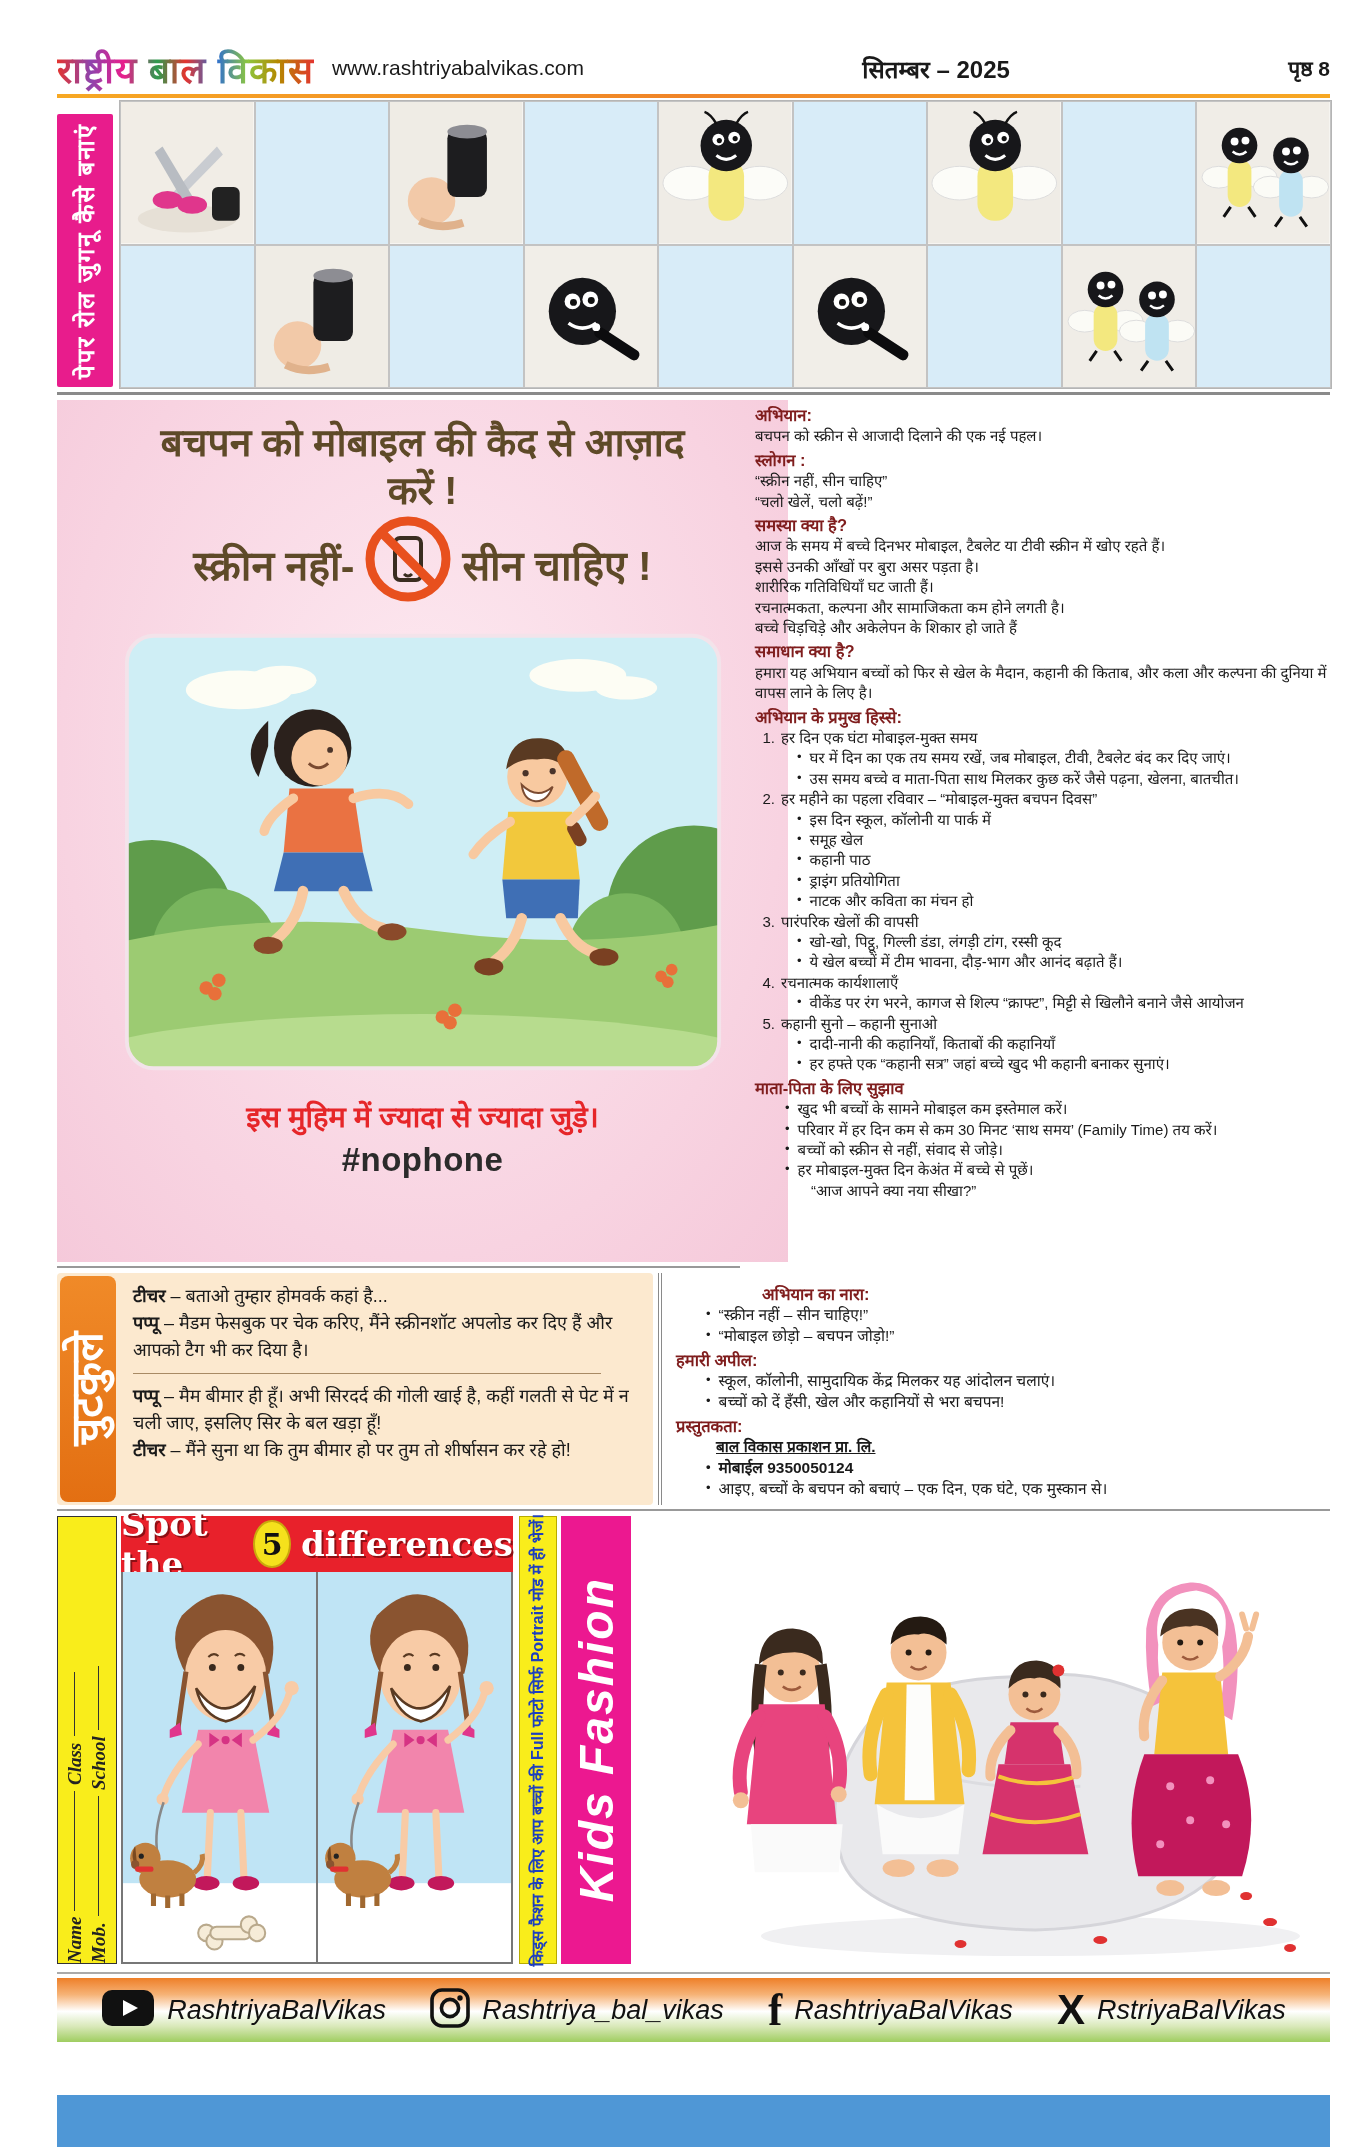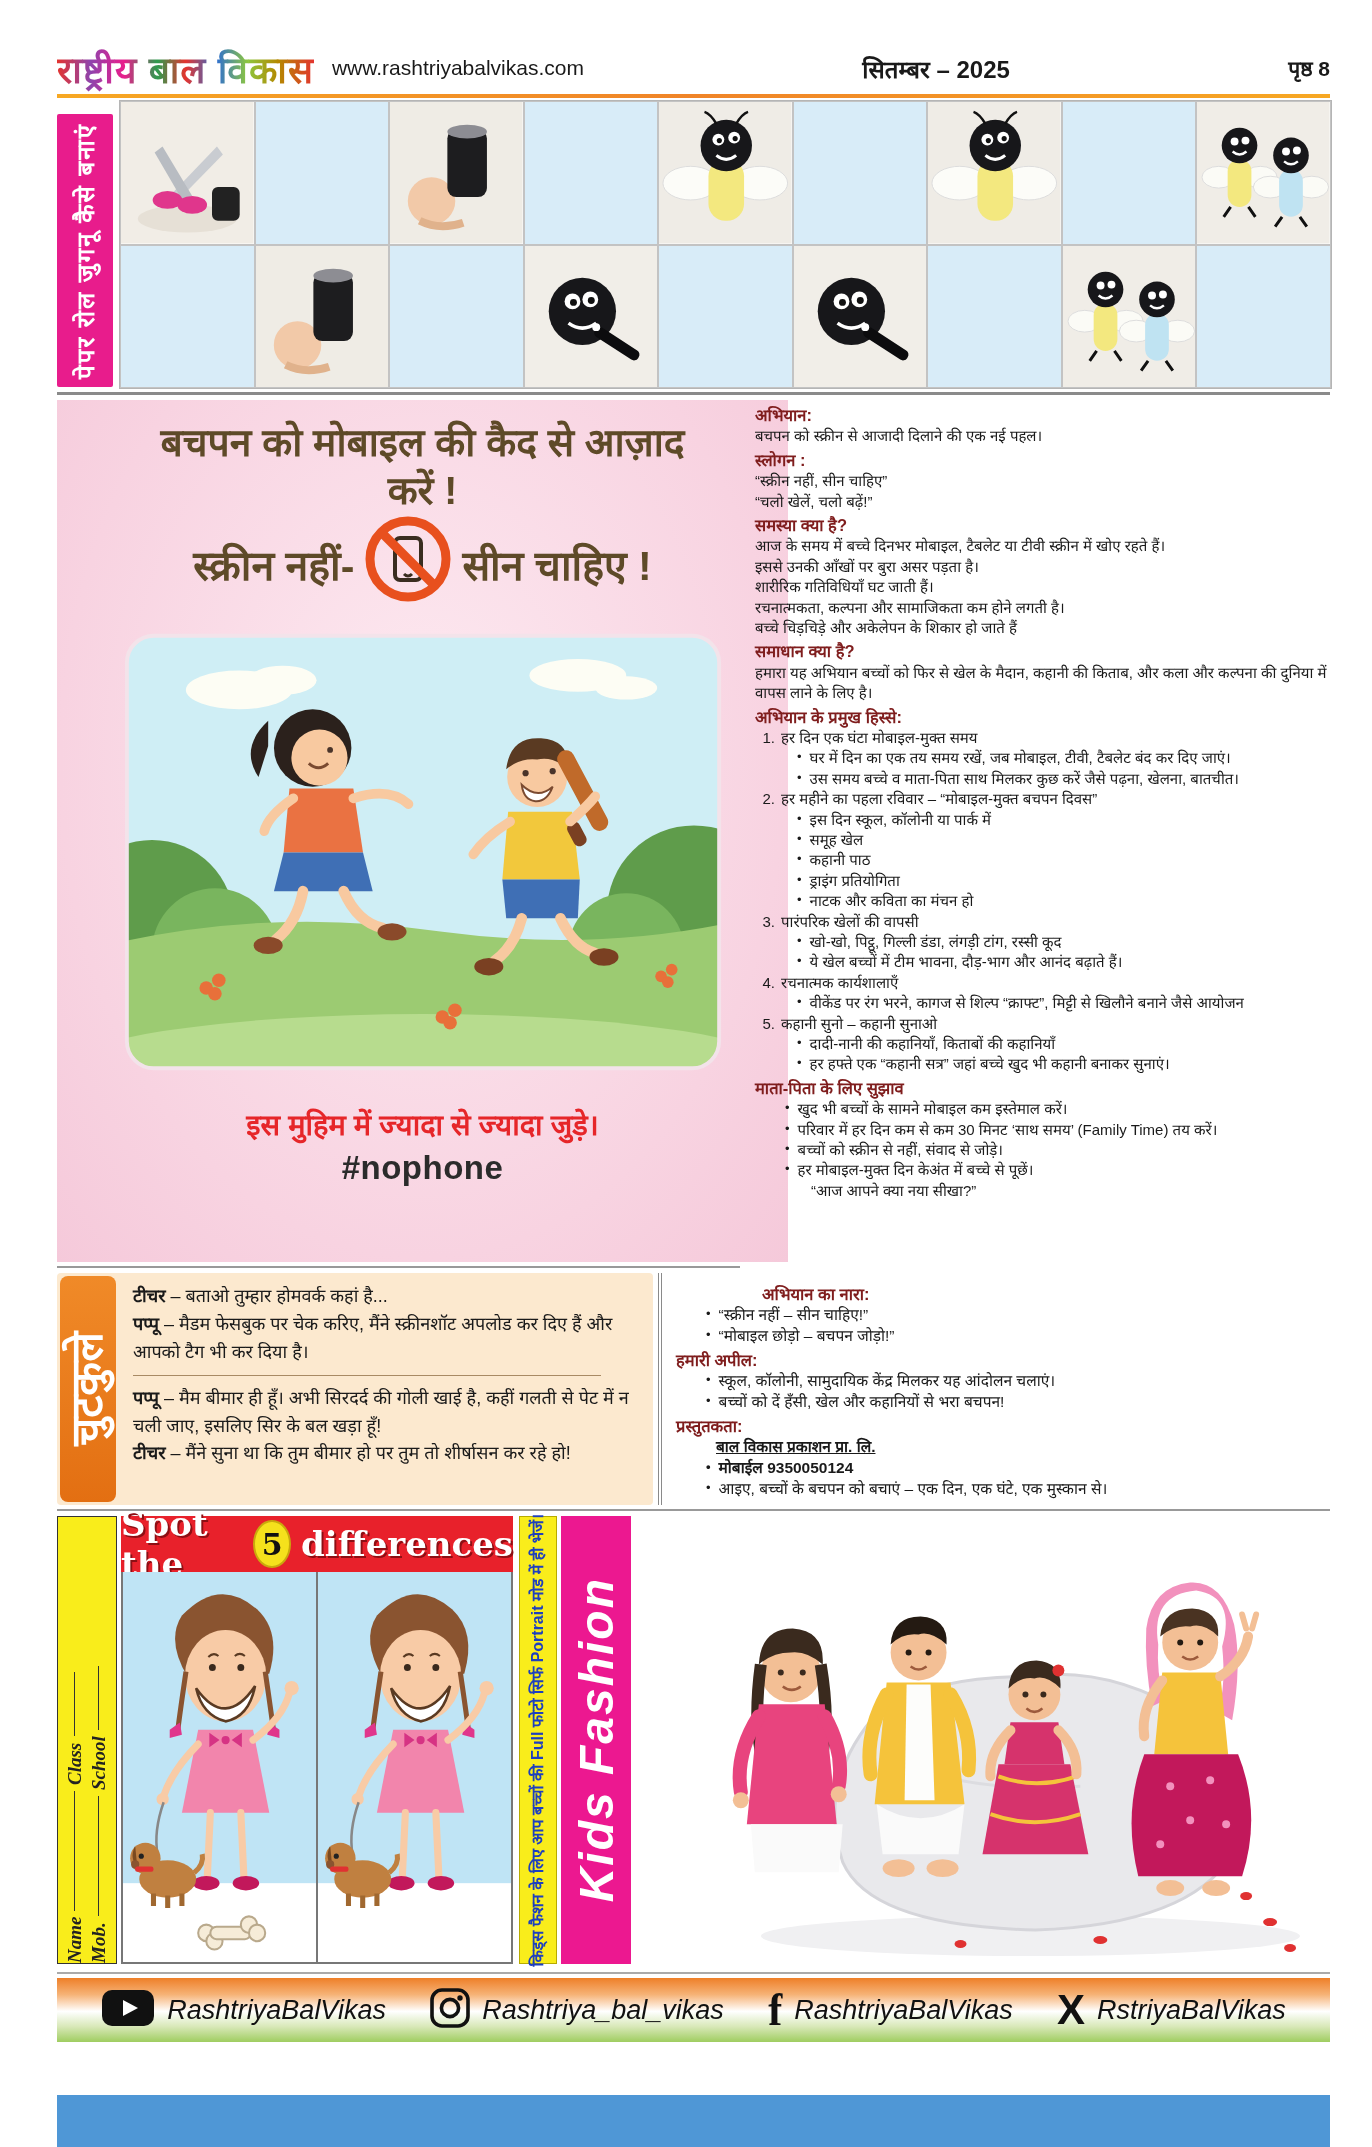--- a/index.html
+++ b/index.html
@@ -29,21 +29,21 @@
   .craft-cell svg{width:100%;height:100%;display:block;}
   
   .rule{position:absolute;background:#8a8a8a;}
   
   .poster{position:absolute;left:57px;top:400px;width:731px;height:862px;text-align:center;
         background:radial-gradient(ellipse at 50% 42%,#fdeaf1 0%,#f8d3e1 70%,#f5c9da 100%);}
   .poster-title{font-size:39px;font-weight:bold;color:#5e4a28;line-height:1.3;padding-top:18px;}
   .poster-title2{font-size:39px;font-weight:bold;color:#5e4a28;line-height:1.15;}
   .poster-sub{font-size:41px;font-weight:bold;color:#5e4a28;display:flex;align-items:center;justify-content:center;gap:11px;margin-top:2px;}
   .poster-art{width:600px;height:452px;margin:14px auto 6px auto;}
-  .poster-cta{font-size:29px;font-weight:bold;color:#e62629;margin-top:16px;}
+  .poster-cta{font-size:29px;font-weight:bold;color:#e62629;margin-top:8px;}
   .poster-tag{font-size:33px;font-weight:bold;color:#2b2b2b;margin-top:6px;letter-spacing:.5px;}
   
   .campaign-upper{position:absolute;left:755px;top:402px;width:578px;font-size:15px;line-height:1.36;}
   .campaign-lower{position:absolute;left:676px;top:1281px;width:654px;font-size:15.5px;line-height:1.35;}
   .c-heading{color:#7f1d1d;font-weight:bold;font-size:16.5px;margin-top:2px;}
   .c-heading.indent{margin-left:86px;}
   .c-line{margin:0;}
   .c-line.bold{font-weight:bold;margin-left:40px;text-decoration:underline;}
   .c-bullet{display:flex;gap:8px;padding-left:30px;}
   .c-bullet.deep{padding-left:42px;}
@@ -55,21 +55,21 @@
   
   .jokes-rule{position:absolute;left:57px;top:1266px;width:683px;height:2px;background:#999;}
   .vsep{position:absolute;left:658px;top:1273px;height:232px;border-left:4px double #8a8a8a;}
   .jokes{position:absolute;left:57px;top:1273px;width:596px;height:232px;background:#fce9cf;
         display:flex;border-radius:4px;}
   .jokes-band{width:56px;background:linear-gradient(180deg,#f08a28,#e36f12);border-radius:8px;margin:3px;
         display:flex;align-items:center;justify-content:center;}
   .jokes-band .vtext{color:#fff;font-weight:bold;font-size:44px;font-family:"Liberation Serif",serif;}
   .jokes-body{flex:1;padding:10px 12px 8px 14px;font-size:18px;line-height:1.5;}
   .joke p{margin:0;}
-  .joke b{font-weight:bold;font-family:Liberation Mono, monospace;}
+  .joke b{font-weight:bold;}
   .joke-div{border-top:1.5px solid #a88a64;margin:9px 40px 9px 0;}
   
   .bottom-rule-top{position:absolute;left:57px;top:1509px;width:1273px;height:2px;background:#999;}
   .bottom{position:absolute;left:57px;top:1516px;width:1273px;height:448px;display:flex;}
   .form-strip{width:58px;background:#f9ed1b;border:1.5px solid #333;display:flex;justify-content:center;gap:2px;}
   .form-line{writing-mode:vertical-rl;transform:rotate(180deg);display:flex;align-items:center;
         font-family:"Liberation Serif",serif;font-style:italic;font-weight:bold;font-size:19px;color:#222;}
   .form-line .blank{display:inline-block;height:120px;border-left:1.5px solid #333;margin:6px 0;}
   .form-line .blank.short{height:64px;}
   .spot{width:392px;margin-left:4px;display:flex;flex-direction:column;}

